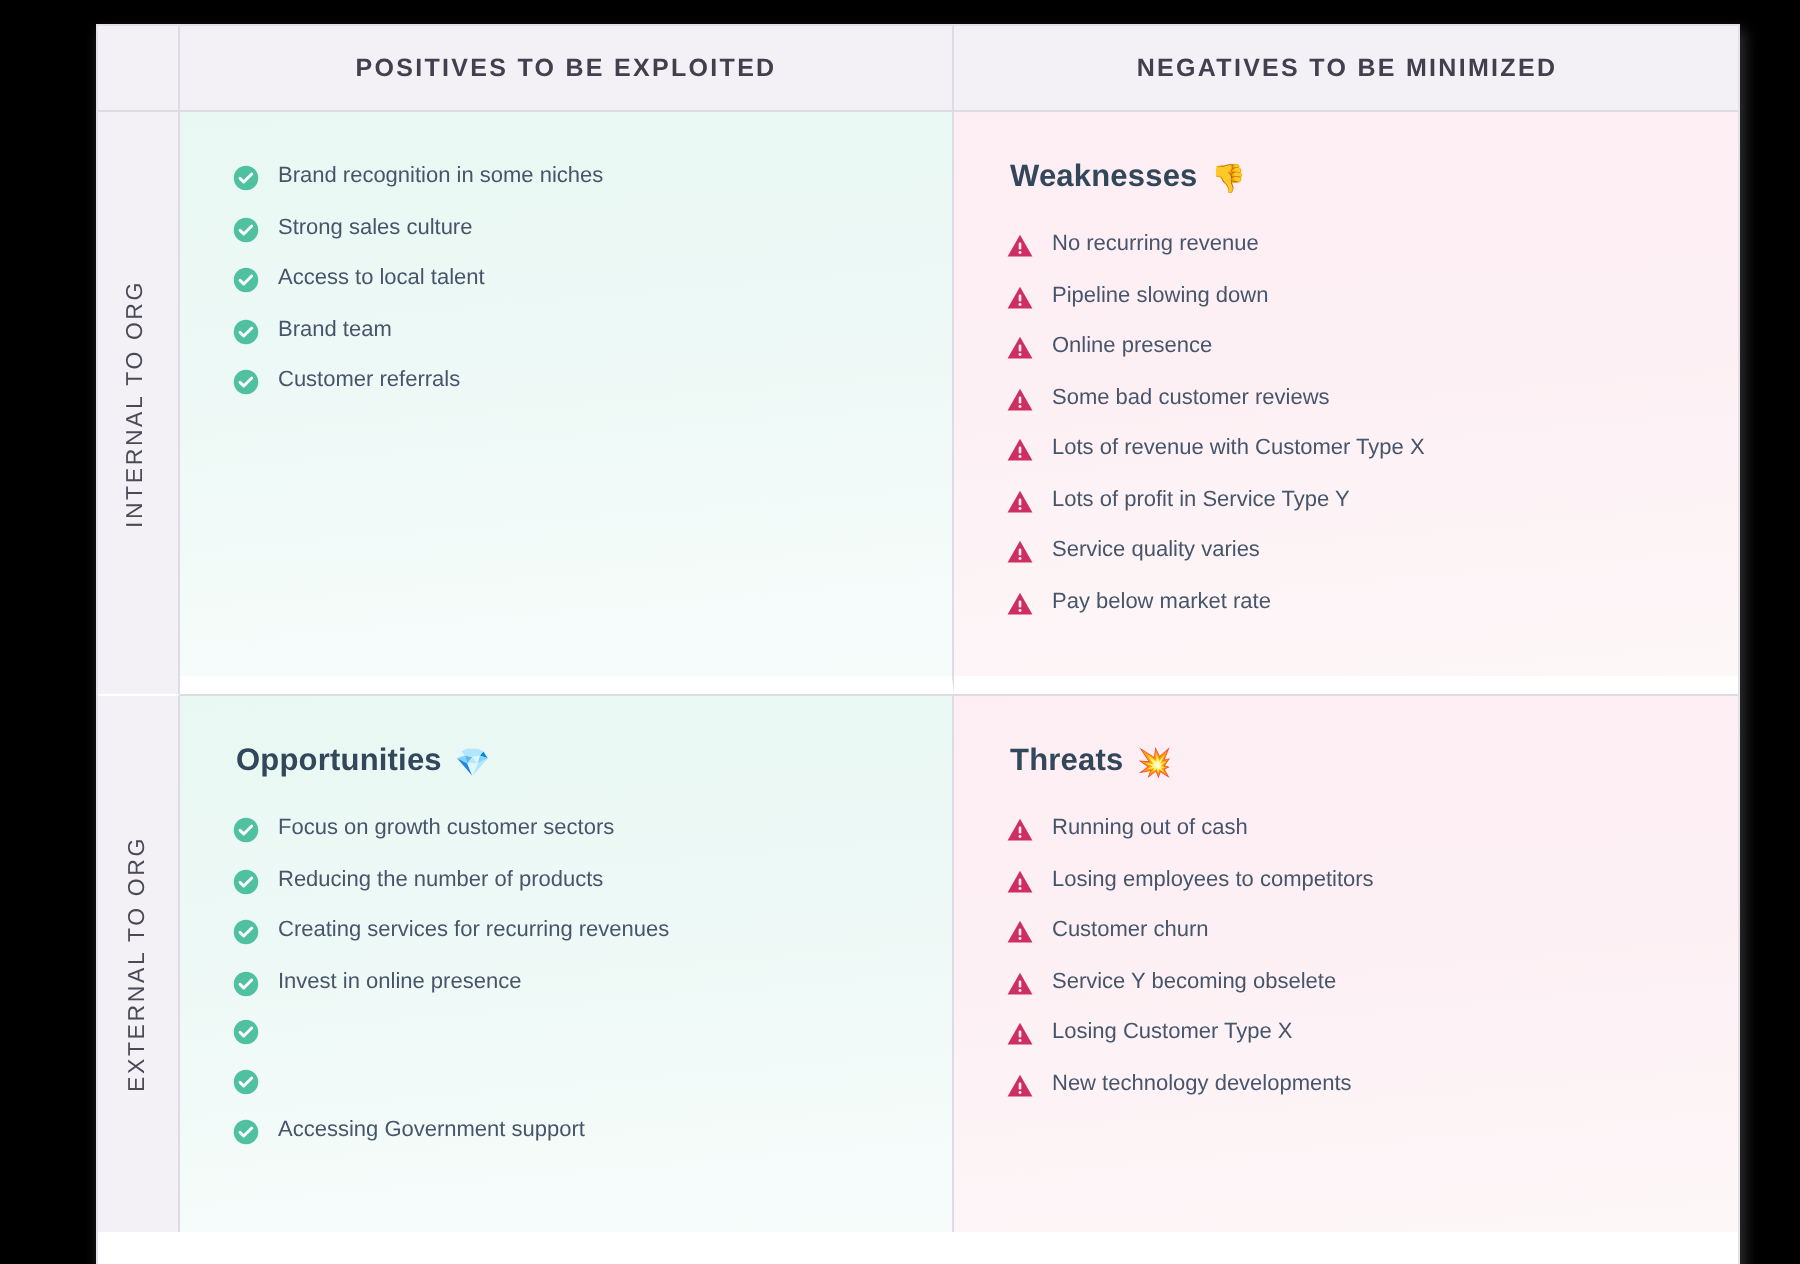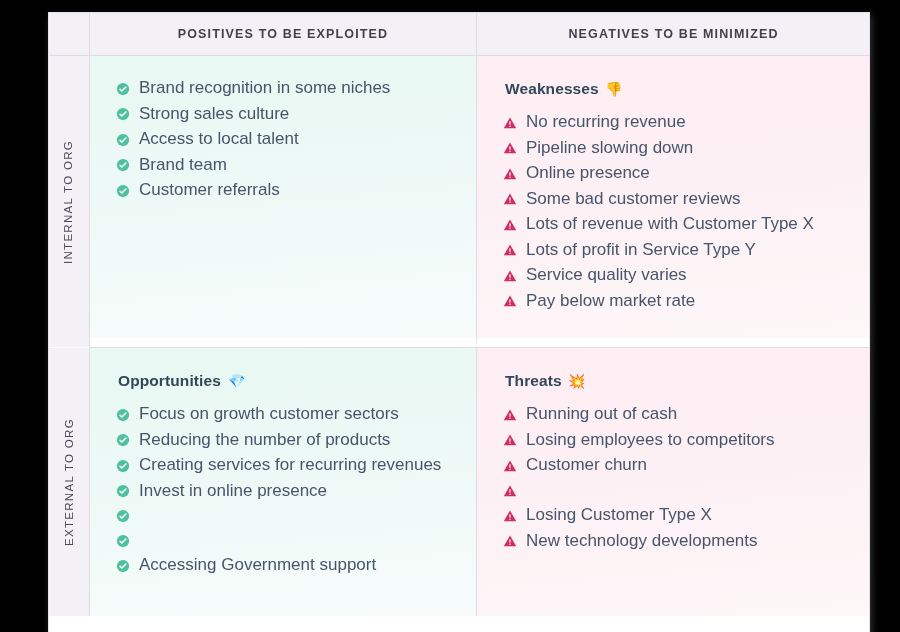--- a/index.html
+++ b/index.html
@@ -119,24 +119,24 @@
     display: inline-block;
   }
 
   ul.items {
     list-style: none;
     margin: 0;
     padding: 0;
   }
   ul.items li {
     display: flex;
-    align-items: center;
+    align-items: flex-end;
     gap: 9px;
     margin-bottom: 9.5px;
-    font-size: 17px;
+    font-size: 11px;
     color: #47556b;
     line-height: 16px;
   }
   ul.items li .ilabel { padding-top: 0px; }
 
   .ico {
     flex: 0 0 auto;
     width: 14px;
     height: 14px;
     margin-top: 1px;
@@ -368,20 +368,21 @@
                 <circle cx="8" cy="11.7" r="0.85" fill="#fdeef3"></circle>
               </svg>
             <span class="ilabel">Customer churn</span>
           </li>
           <li>
             <svg class="ico" viewBox="0 0 16 16">
                 <path d="M8 1.6L15.1 14H0.9z" fill="#cf2e63"></path>
                 <rect x="7.25" y="6.0" width="1.5" height="4.0" rx="0.7" fill="#fdeef3"></rect>
                 <circle cx="8" cy="11.7" r="0.85" fill="#fdeef3"></circle>
               </svg>
+            <span class="ilabel">Service Y becoming obselete</span>
           </li>
           <li>
             <svg class="ico" viewBox="0 0 16 16">
                 <path d="M8 1.6L15.1 14H0.9z" fill="#cf2e63"></path>
                 <rect x="7.25" y="6.0" width="1.5" height="4.0" rx="0.7" fill="#fdeef3"></rect>
                 <circle cx="8" cy="11.7" r="0.85" fill="#fdeef3"></circle>
               </svg>
             <span class="ilabel">Losing Customer Type X</span>
           </li>
           <li>

